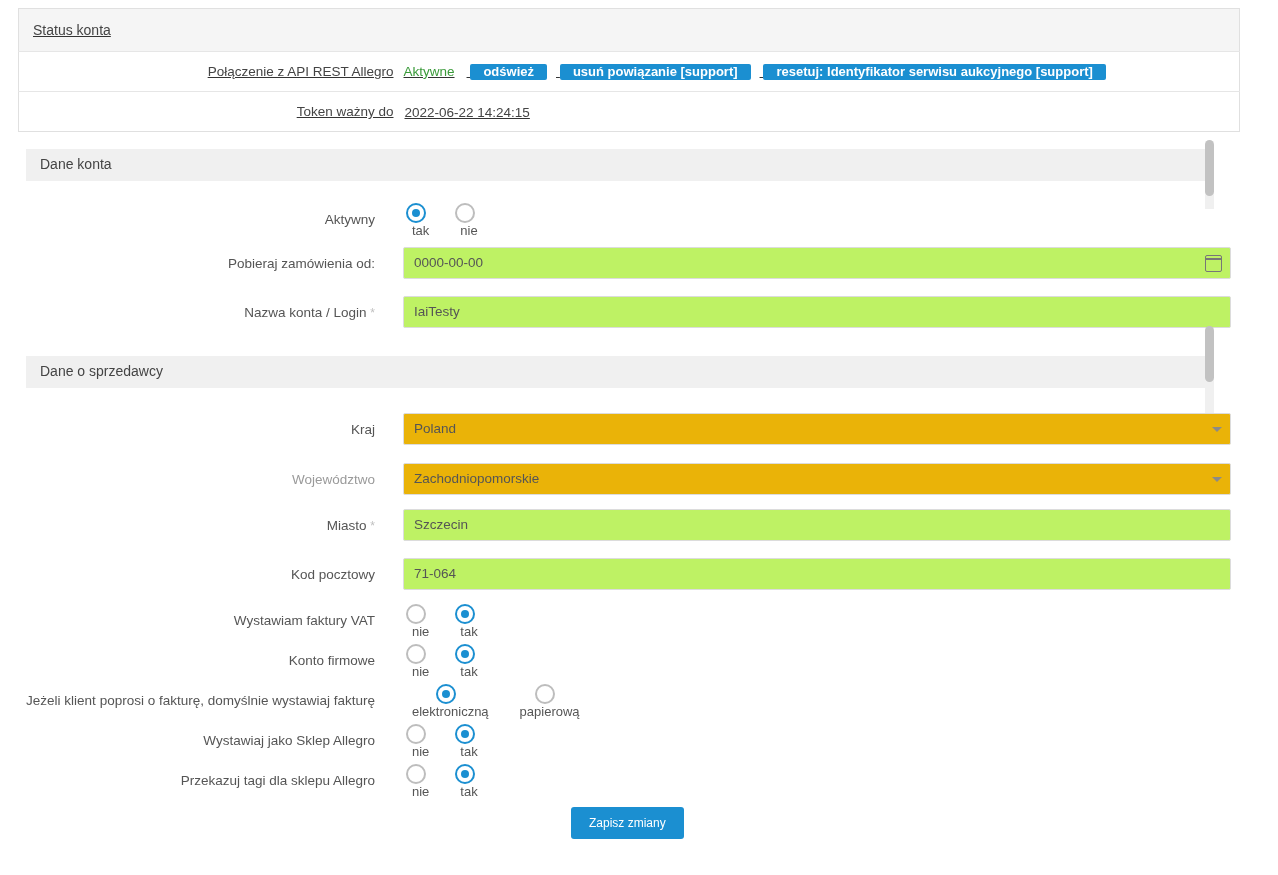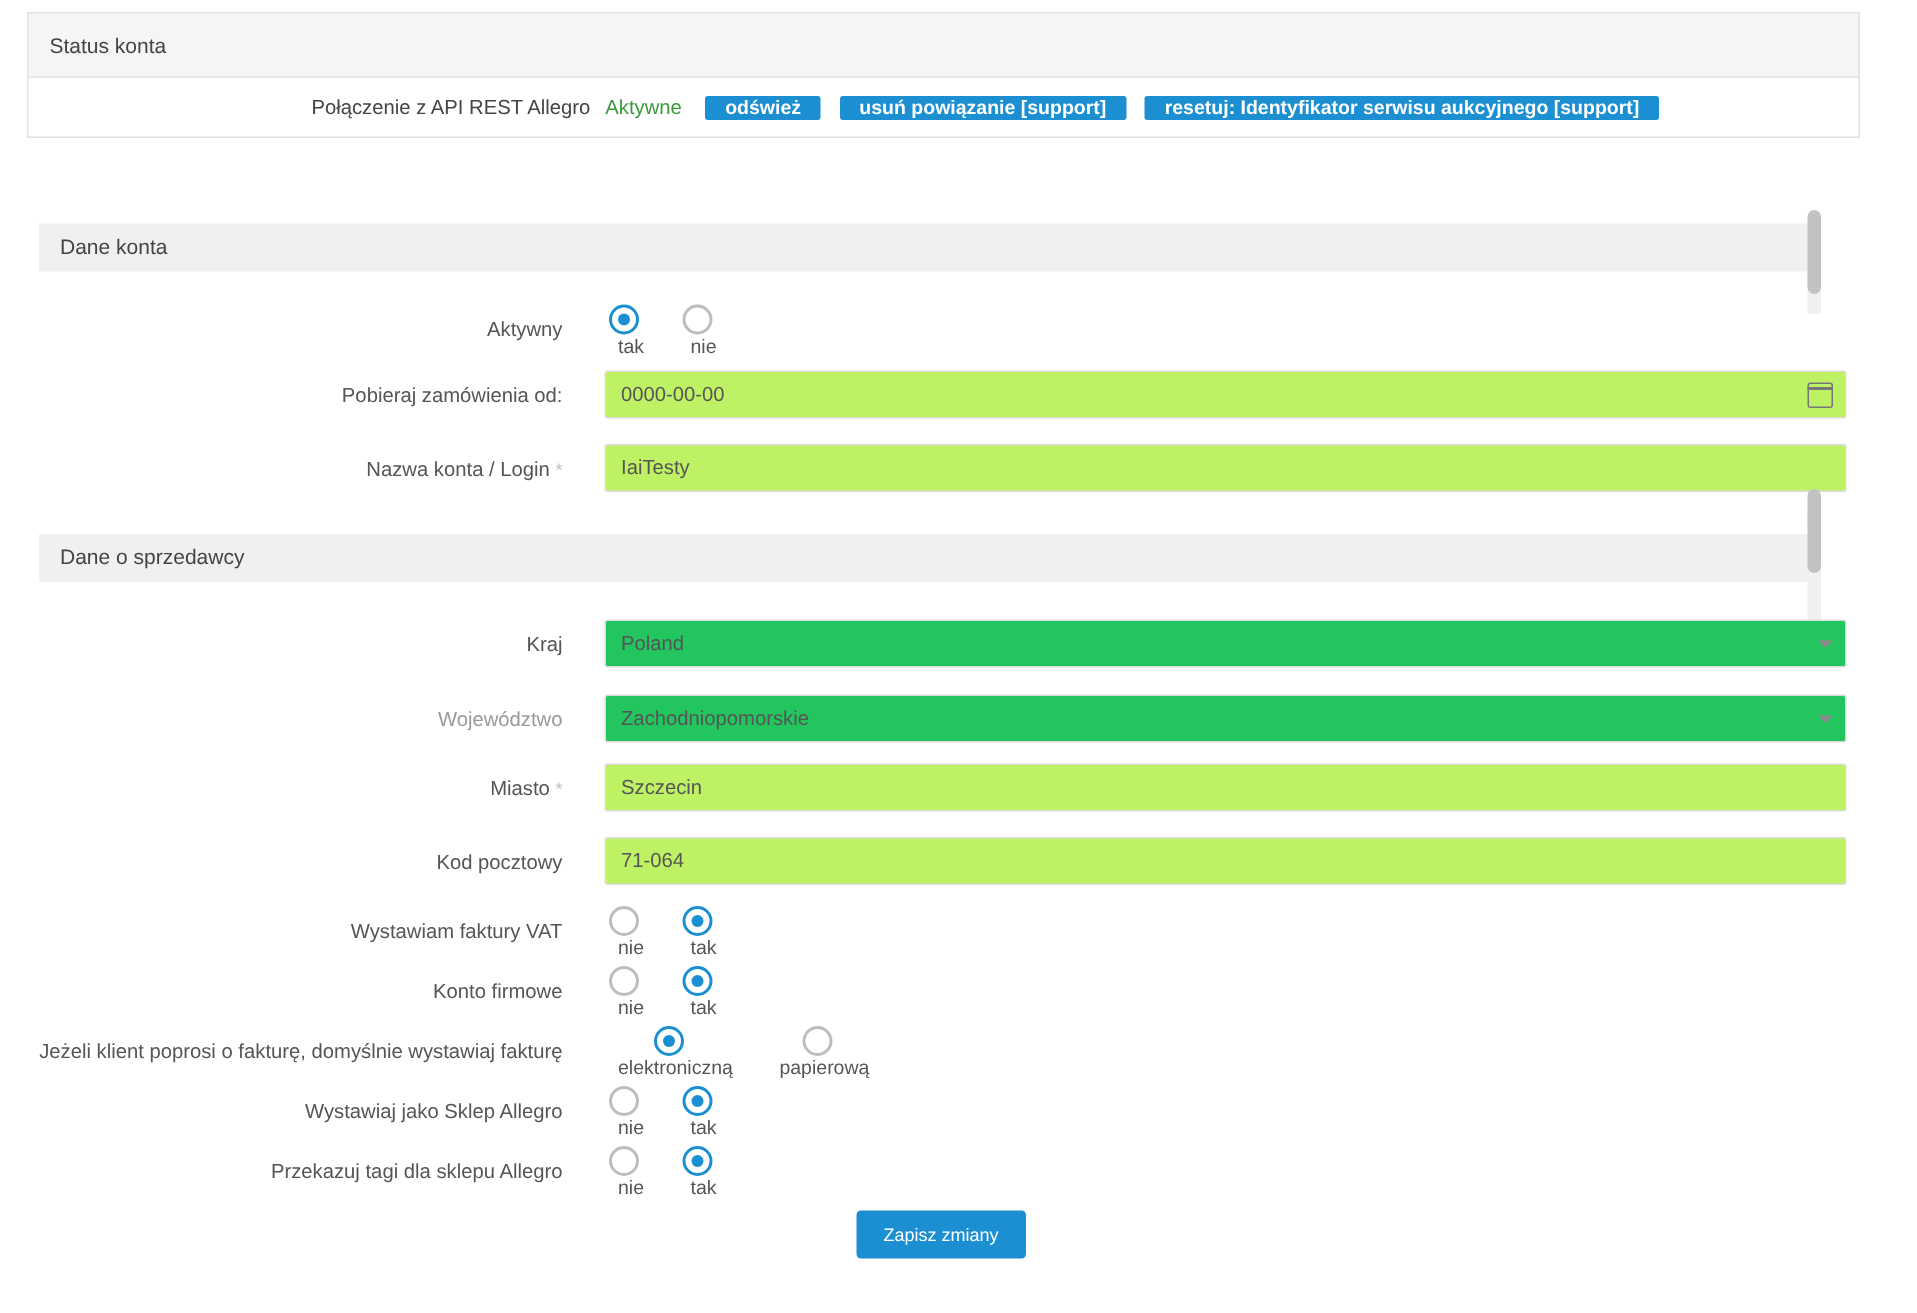--- a/index.html
+++ b/index.html
@@ -22,20 +22,21 @@
 
   
   .status-table {
     position: absolute;
     left: 18px;
     top: 8px;
     width: 1222px;
     border: 1px solid #e0e0e0;
     border-collapse: collapse;
     background: #fff;
+    text-decoration: underline;
   }
   .status-table td {
     border-top: 1px solid #e6e6e6;
     padding: 0;
     vertical-align: middle;
   }
   .status-header {
     background: #f5f5f5;
     font-size: 14px;
     color: #444;
@@ -131,21 +132,21 @@
     border: 1px solid #dcdcdc;
     background: #bef264;
     border-radius: 2px;
     font-family: "Liberation Sans", sans-serif;
     font-size: 13.5px;
     color: #555;
     padding: 0 10px;
     line-height: 30px;
   }
   .field.select {
-    background: #22c55e;
+    background: #eab308;
     padding-right: 28px;
   }
   .caret {
     position: absolute;
     right: 14px;
     top: 14px;
     width: 0; height: 0;
     border-left: 5px solid transparent;
     border-right: 5px solid transparent;
     border-top: 5px solid #8a8a8a;
@@ -240,20 +241,26 @@
     </tr>
     <tr>
       <td class="lbl-cell">Połączenie z API REST Allegro</td>
       <td class="val-cell">
         <span class="active-text">Aktywne</span>
         <button class="btn-blue">odśwież</button>
         <button class="btn-blue">usuń powiązanie [support]</button>
         <button class="btn-blue">resetuj: Identyfikator serwisu aukcyjnego [support]</button>
       </td>
     </tr>
+    <tr>
+      <td class="lbl-cell">Token ważny do</td>
+      <td class="val-cell">
+        <span class="token-val">2022-06-22 14:24:15</span>
+      </td>
+    </tr>
   </tbody>
     </table>
 
   <div class="section-bar" style="top:149px;">
     <span>Dane konta</span>
     <div class="scroll-track" style="top:0; height:60px;">
       <div class="scroll-thumb" style="top:-9px; height:56px;"></div>
     </div>
   </div>
 

